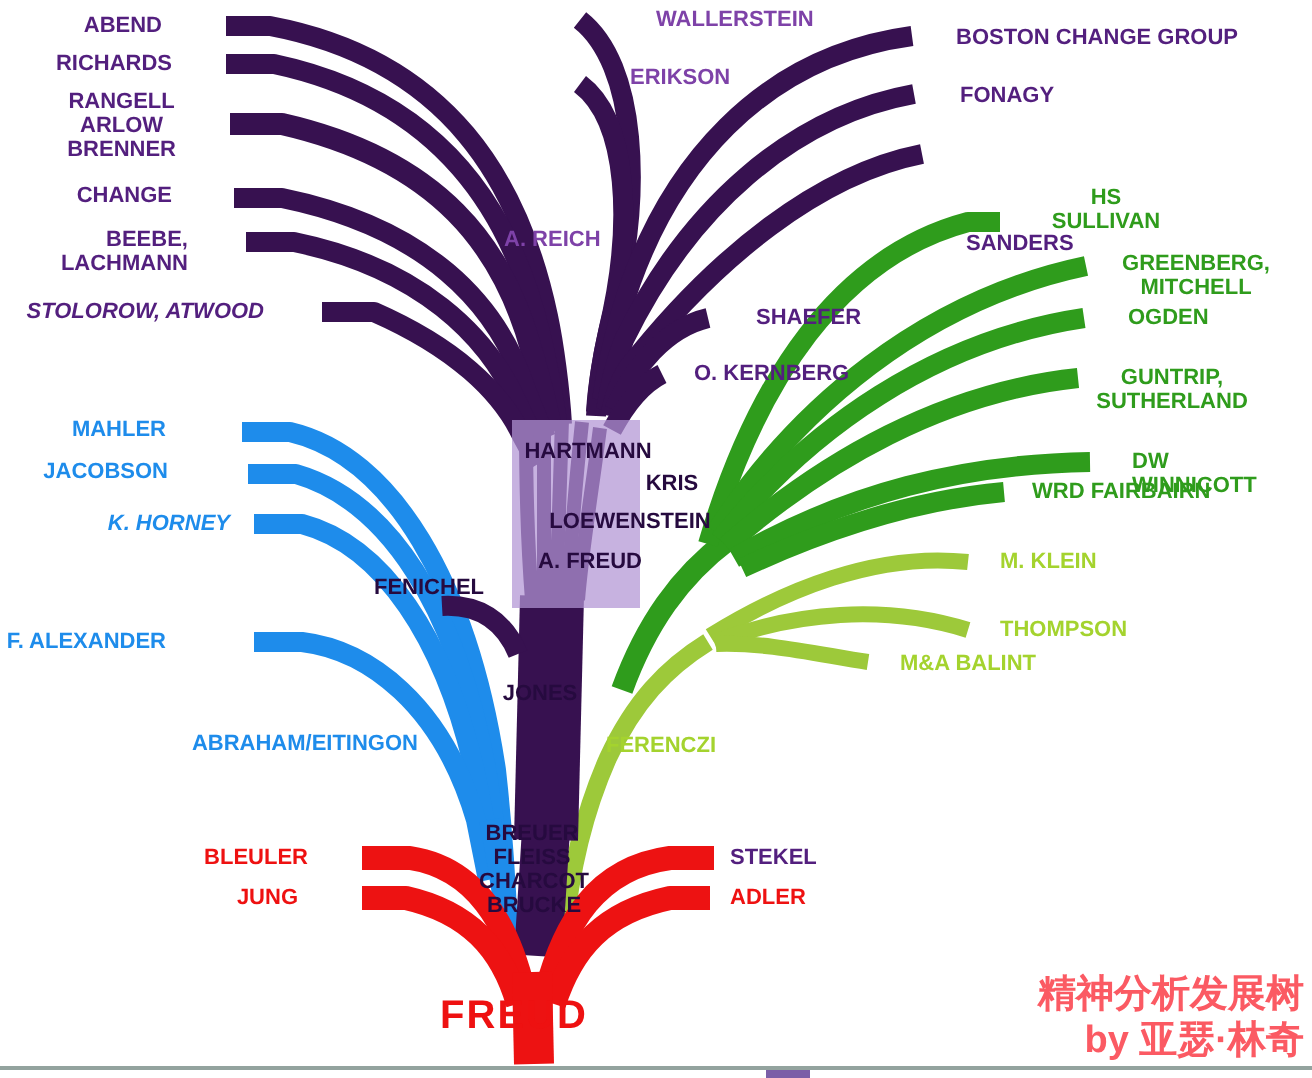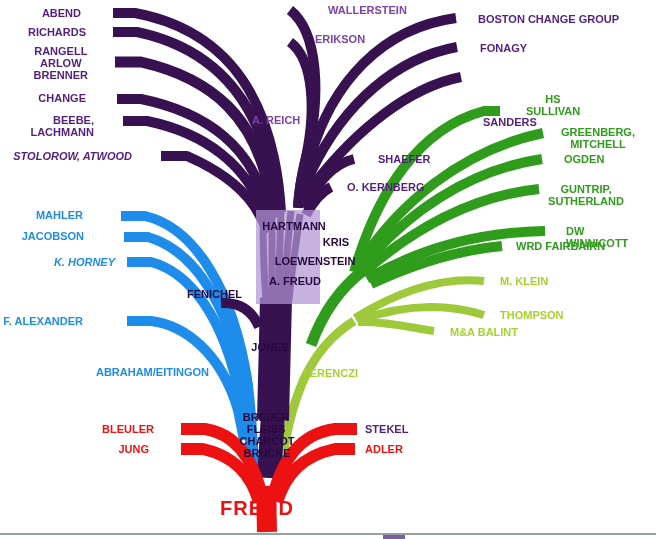--- a/index.html
+++ b/index.html
@@ -139,16 +139,20 @@
       <div class="node" style="color: rgb(164, 211, 46); top: 309px; left: 500px;">THOMPSON</div>
       <div class="node" style="color: rgb(164, 211, 46); top: 326px; left: 450px;">M&amp;A BALINT</div>
       <div class="node" style="color: rgb(164, 211, 46); top: 367px; left: 303px;">FERENCZI</div>
       <div class="node" style="color: rgb(238, 17, 17); top: 423px; right: 478px; text-align: right;">BLEULER</div>
       <div class="node" style="color: rgb(238, 17, 17); top: 443px; right: 483px; text-align: right;">JUNG</div>
       <div class="node" style="color: rgb(83, 31, 126); top: 423px; left: 365px;">STEKEL</div>
       <div class="node" style="color: rgb(238, 17, 17); top: 443px; left: 365px;">ADLER</div>
       <div class="node" style="color: rgb(238, 17, 17); top: 502px; left: 257px; transform: translateX(-50%); text-align: center; font-size: 20px; letter-spacing: 1px;">FREUD</div>
     </div>
 
+  <div id="watermark">
+    <div>精神分析发展树</div>
+    <div>by 亚瑟·林奇</div>
+  </div>
 
   <div id="edge-line"></div>
   <div id="edge-chip"></div>
 </div>
 
 </body></html>

